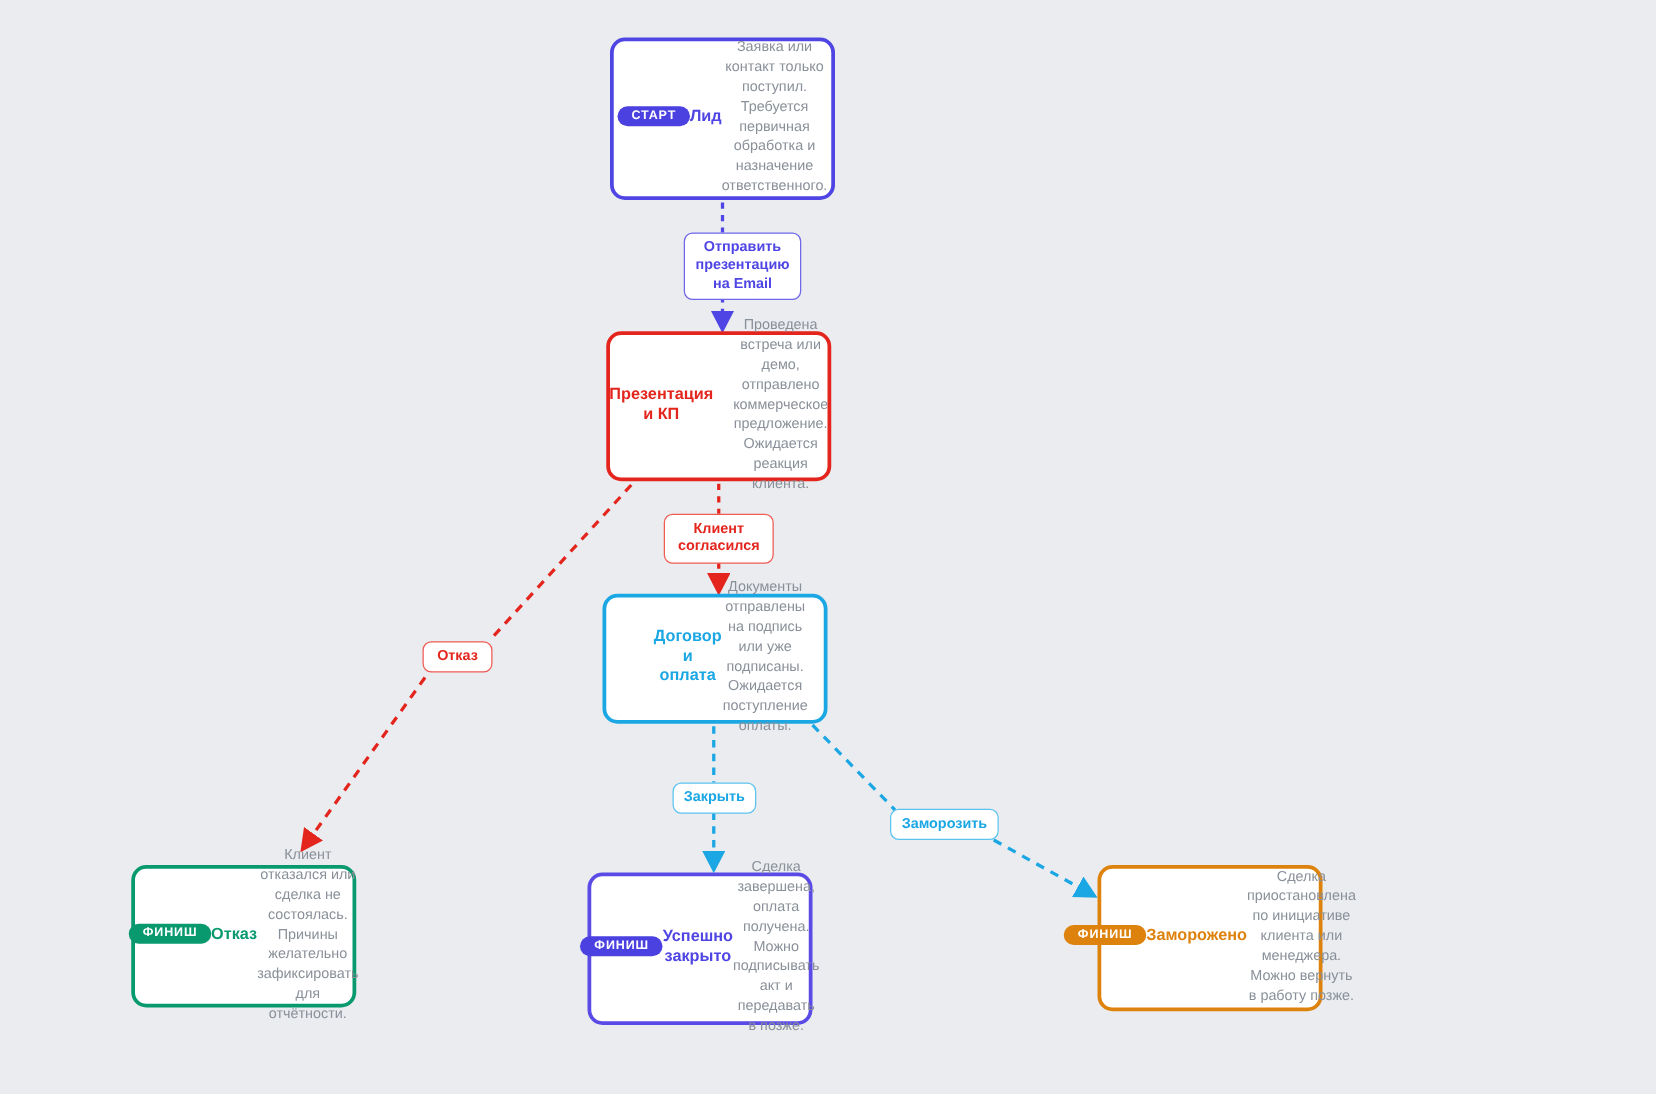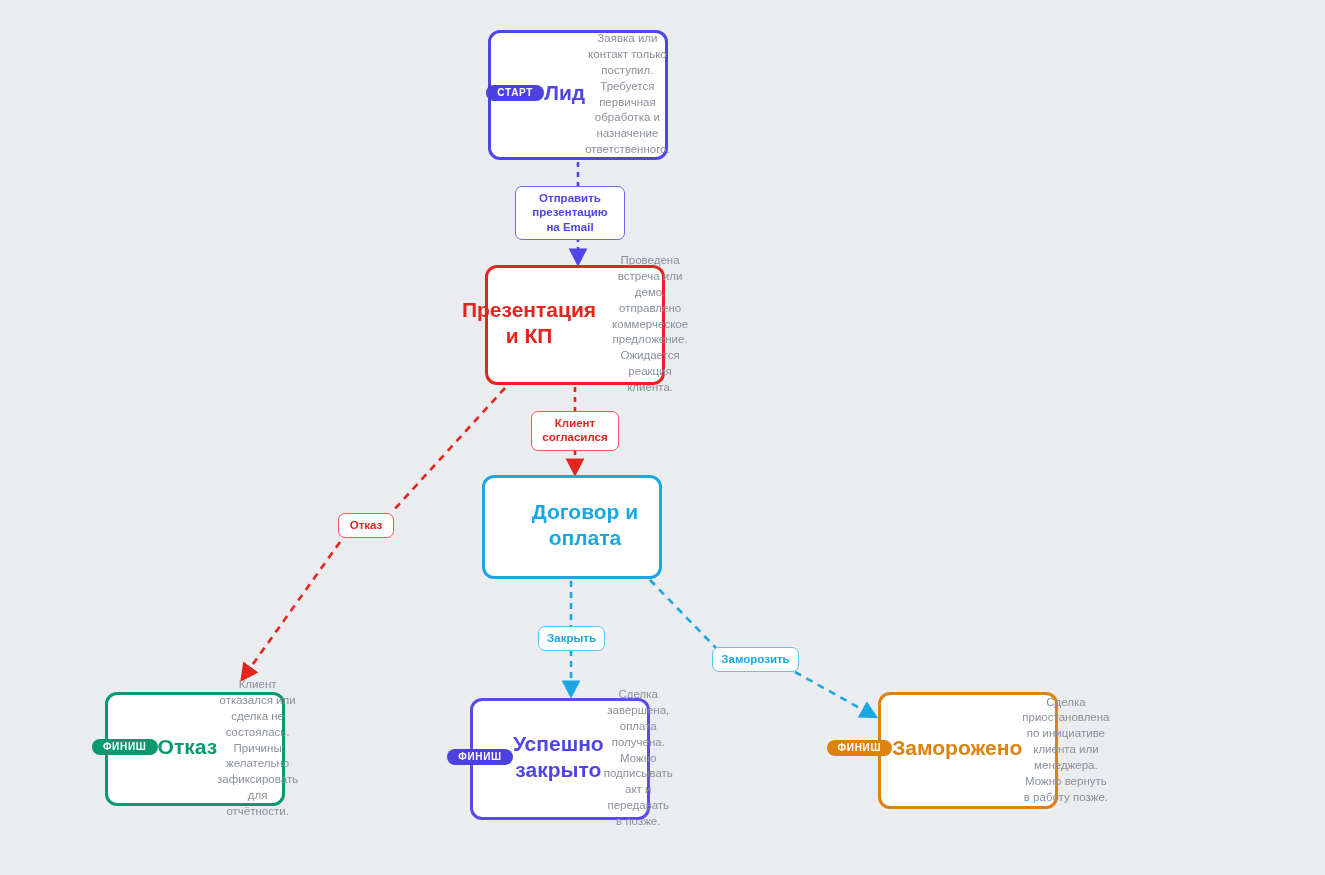--- a/index.html
+++ b/index.html
@@ -46,21 +46,21 @@
     color: #ffffff;
     font-size: 10px;
     font-weight: bold;
     letter-spacing: 0.7px;
     border-radius: 10px;
     padding: 2px 11px 3px 11px;
     margin-bottom: 4px;
     line-height: 1.1;
   }
   .node .title {
-    font-size: 21px;
+    font-size: 13px;
     font-weight: bold;
     line-height: 1.2;
     margin-bottom: 4px;
   }
   .node .desc {
     font-size: 11.5px;
     color: #8a9099;
     line-height: 1.38;
   }
 
@@ -144,41 +144,42 @@
     <div class="desc">Заявка или контакт только поступил. Требуется первичная обработка и назначение ответственного.</div>
   </div>
 
   <div class="node n-present" style="left:485px; top:265px; width:180px; height:120px;gap:16px;">
     <div class="title">Презентация и КП</div>
     <div class="desc">Проведена встреча или демо, отправлено коммерческое предложение. Ожидается реакция клиента.</div>
   </div>
 
   <div class="node n-contract" style="left:482px; top:475px; width:180px; height:104px;padding-left:38px;">
     <div class="title">Договор и оплата</div>
+    <div class="desc">Документы отправлены на подпись или уже подписаны. Ожидается поступление оплаты.</div>
   </div>
 
   <div class="node n-refusal" style="left:105px; top:692px; width:180px; height:114px;">
     <span class="badge">ФИНИШ</span>
     <div class="title">Отказ</div>
     <div class="desc">Клиент отказался или сделка не состоялась. Причины желательно зафиксировать для отчётности.</div>
   </div>
 
   <div class="node n-won" style="left:470px; top:698px; width:180px; height:122px;">
     <span class="badge">ФИНИШ</span>
     <div class="title">Успешно закрыто</div>
     <div class="desc">Сделка завершена, оплата получена. Можно подписывать акт и передавать в позже.</div>
   </div>
 
   <div class="node n-frozen" style="left:878px; top:692px; width:180px; height:117px;">
     <span class="badge">ФИНИШ</span>
     <div class="title">Заморожено</div>
     <div class="desc">Сделка приостановлена по инициативе клиента или менеджера. Можно вернуть в работу позже.</div>
   </div>
 
-  <div class="edge-label el-indigo" style="left:515px; top:186px; width:110px;">Отправить
+  <div class="edge-label el-indigo" style="left:547px; top:186px; width:94px;">Отправить
 презентацию
 на Email</div>
 
   <div class="edge-label el-red" style="left:531px; top:411px; width:88px;">Клиент
 согласился</div>
 
   <div class="edge-label el-red" style="left:338px; top:513px; width:56px;">Отказ</div>
 
   <div class="edge-label el-cyan" style="left:538px; top:626px; width:67px;">Закрыть</div>
 

